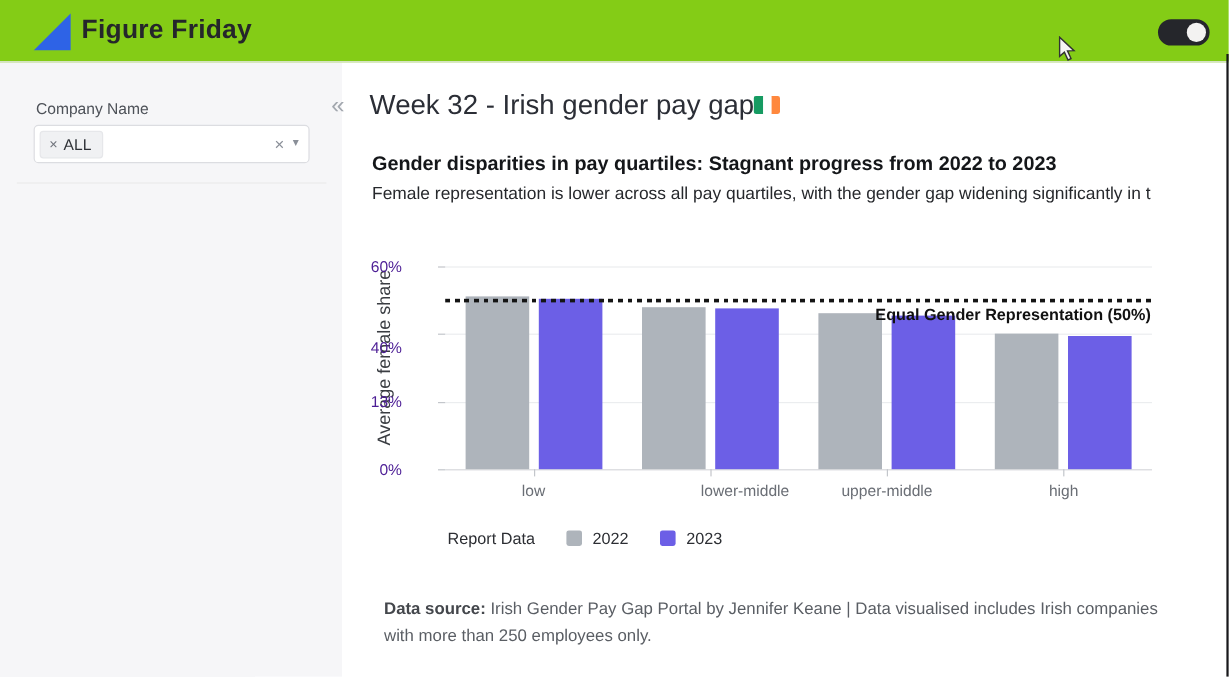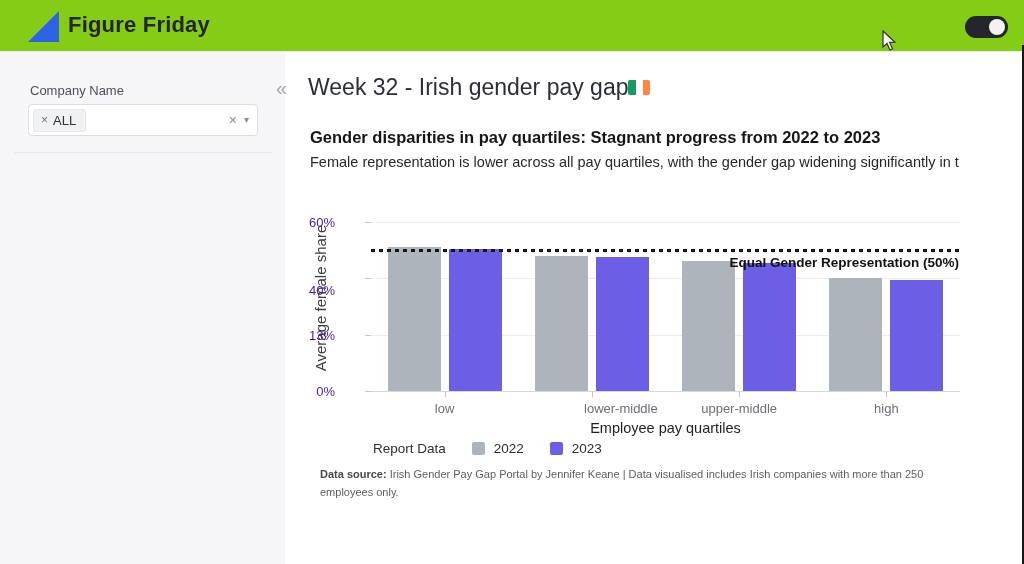--- a/index.html
+++ b/index.html
@@ -69,21 +69,21 @@
   .xticklabel { position:absolute; top:196px; transform:translateX(-50%);
     font-size:13px; color:#6a6e75; white-space:nowrap; }
   .xaxis-title { position:absolute; left:0; top:215px; width:589px; text-align:center;
     font-size:14.5px; color:#1d1f23; }
   .legend { position:absolute; left:2px; top:236px; display:flex; align-items:center;
     font-size:13.5px; color:#2c2e33; }
   .legend-title { margin-right:26px; }
   .legend-item { display:flex; align-items:center; gap:9px; margin-right:26px; cursor:pointer; }
   .swatch { width:13px; height:13px; border-radius:2px; }
 
-  .footnote { position:absolute; left:320px; top:466px; width:656px; font-size:11px;
+  .footnote { position:absolute; left:320px; top:496px; width:656px; font-size:14px;
     color:#5a5e64; line-height:1.6; }
   .footnote b { color:#44474c; }
 
   .right-edge { position:absolute; right:0px; top:45px; width:2px; height:519px;
     background:#18181b; z-index:9; }
   .cursor { position:absolute; left:882px; top:30px; z-index:10; pointer-events:none; }
 </style>
 </head>
 <body>
 
@@ -124,21 +124,20 @@
 </div>
 
 <div class="chart-title">Gender disparities in pay quartiles: Stagnant progress from 2022 to 2023</div>
 <div class="chart-subtitle">Female representation is lower across all pay quartiles, with the gender gap widening significantly in t</div>
 
 <div class="chart">
   <div class="plot-area">
     <div class="yaxis-title-wrap">
       <span>Average female share</span>
     </div>
-    <div class="xaxis-title">Employee pay quartiles</div>
     <div class="legend">
       <span class="legend-title">Report Data</span>
     <div class="legend-item">
           <div class="swatch" style="background: rgb(174, 180, 187);"></div>
           <span>2022</span>
         </div>
         <div class="legend-item">
           <div class="swatch" style="background: rgb(108, 95, 230);"></div>
           <span>2023</span>
         </div>

